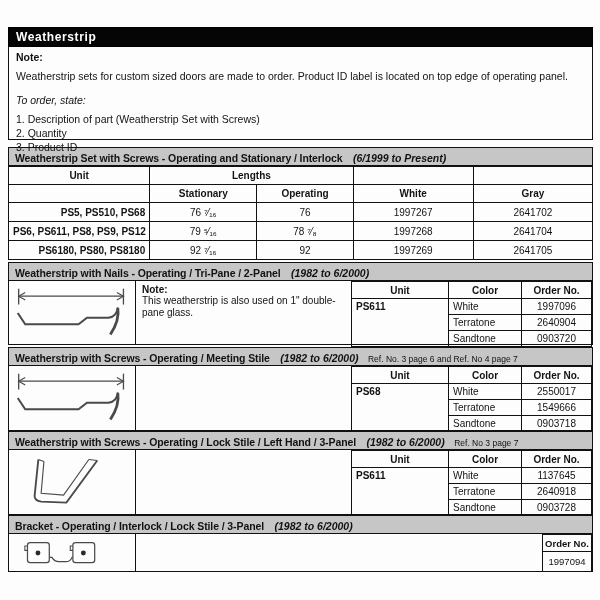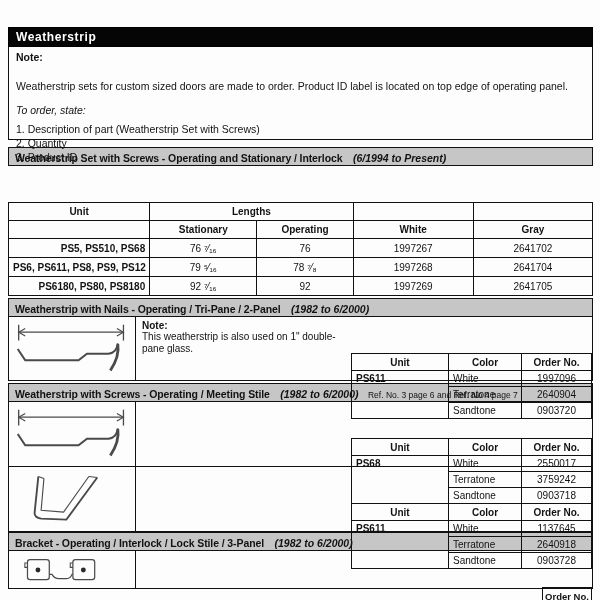--- a/index.html
+++ b/index.html
@@ -5,34 +5,34 @@
   html,body{margin:0;padding:0;background:#ffffff;}
   .page{position:relative;width:600px;height:600px;background:#fdfdfd;
         font-family:"Liberation Sans","DejaVu Sans",sans-serif;color:#121212;overflow:hidden;}
   .content{position:absolute;left:8px;top:27px;width:585px;}
 
   
   .titlebar{background:#050505;color:#fff;font-weight:bold;font-size:12px;
             padding:2px 7px;letter-spacing:.6px;border:1px solid #000;height:14px;line-height:14px;}
   .notebox{border:1px solid #111;border-top:none;padding:4px 7px 6px;height:93px;box-sizing:border-box;}
   .note-label{font-weight:bold;font-size:10.5px;}
-  .note-text{font-size:10.5px;margin-top:17px;}
+  .note-text{font-size:10.5px;margin-top:7px;}
   .to-order{font-style:italic;font-size:10.5px;margin-top:12px;}
   .steps{font-weight:normal;font-size:10.5px;margin-top:6px;line-height:14px;}
 
   
   .sec{margin-top:0;}
   .secbar{background:#c6c6c6;border:1px solid #111;padding:2px 6px;height:13px;line-height:13px;
           white-space:nowrap;overflow:hidden;}
   .sec-title{font-weight:bold;font-size:10.5px;letter-spacing:-0.1px;}
   .sec-date{font-weight:bold;font-style:italic;font-size:10.5px;margin-left:6px;}
   .sec-ref{font-size:8.5px;margin-left:5px;}
 
   
-  table{border-collapse:collapse;margin-top:36px;}
+  table{border-collapse:collapse;}
   .set-table{width:585px;table-layout:fixed;}
   .set-table th,.set-table td{border:1px solid #111;font-size:10px;padding:0 4px;overflow:hidden;white-space:nowrap;}
   .set-table th{font-weight:bold;text-align:center;height:17px;}
   .set-table td{height:18px;text-align:center;}
   .set-table td.unit{text-align:right;font-weight:bold;}
 
   
   .sec-body{display:flex;border:1px solid #111;border-top:none;box-sizing:border-box;}
   .draw-box{width:126px;border-right:1px solid #111;display:flex;align-items:center;justify-content:center;}
   .mid-box{flex:1;padding:3px 6px;}
@@ -69,21 +69,21 @@
     <div class="steps">
       <div>1.  Description of part (Weatherstrip Set with Screws)</div>
       <div>2.  Quantity</div>
       <div>3.  Product ID</div>
     </div>
   </div>
 
   <div class="sec" style="margin-top:7px;">
     <div class="secbar">
       <span class="sec-title">Weatherstrip Set with Screws - Operating and Stationary / Interlock</span>
-      <span class="sec-date">(6/1994 to Present)</span>
+      <span class="sec-date">(6/1999 to Present)</span>
     </div>
     <table class="set-table">
       <colgroup>
             <col style="width:141px">
             <col style="width:107px">
             <col style="width:96px">
             <col style="width:120px">
             <col style="width:119px">
           </colgroup>
       <tbody>
@@ -207,32 +207,37 @@
           <th>Color</th>
           <th>Order No.</th>
         </tr>
         <tr>
           <td class="unit" rowspan="3">PS68</td>
           <td class="color">White</td>
           <td class="order">2550017</td>
         </tr>
         <tr>
           <td class="color">Terratone</td>
-          <td class="order">3759242</td>
+          <td class="order">1549666</td>
         </tr>
         <tr>
           <td class="color">Sandtone</td>
           <td class="order">0903718</td>
         </tr>
       </tbody>
           </table>
     </div>
   </div>
 
   <div class="sec">
+    <div class="secbar">
+      <span class="sec-title">Weatherstrip with Screws - Operating / Lock Stile / Left Hand / 3-Panel</span>
+      <span class="sec-date">(1982 to 6/2000)</span>
+      <span class="sec-ref">Ref. No 3 page 7</span>
+    </div>
     <div class="sec-body" style="height:65px;">
       <div class="draw-box">
         <svg width="122" height="58" viewBox="0 0 126 62">
           <path class="stroke" d="M27,7 l-4,39 q0,5 7,6 l27,1 L90,8" stroke-width="2"></path>
           <path class="stroke" d="M33,9 l-3,34 l24,2 L81,7" stroke-width="1.2"></path>
           <path class="stroke" d="M27,7 L33,9" stroke-width="1.2"></path>
           <path class="stroke" d="M90,8 L81,7" stroke-width="1.2"></path>
         </svg>
       </div>
       <div class="mid-box"></div>

